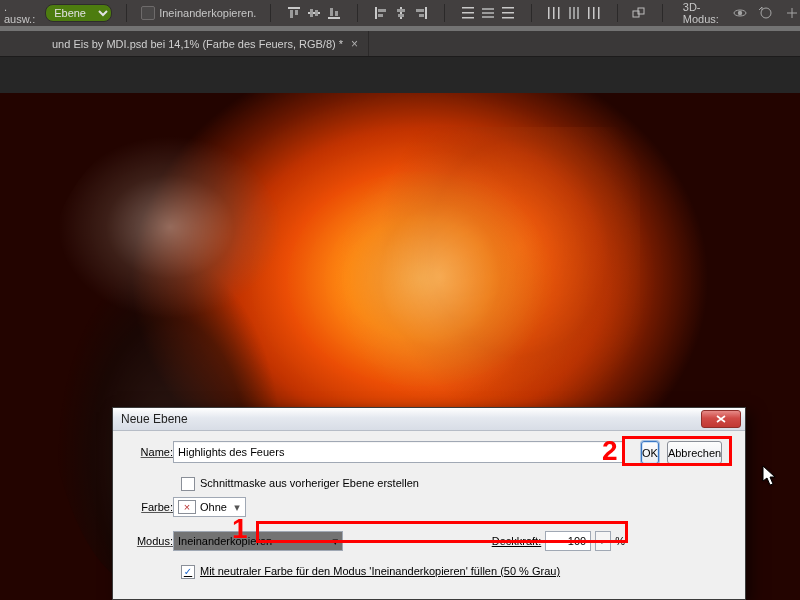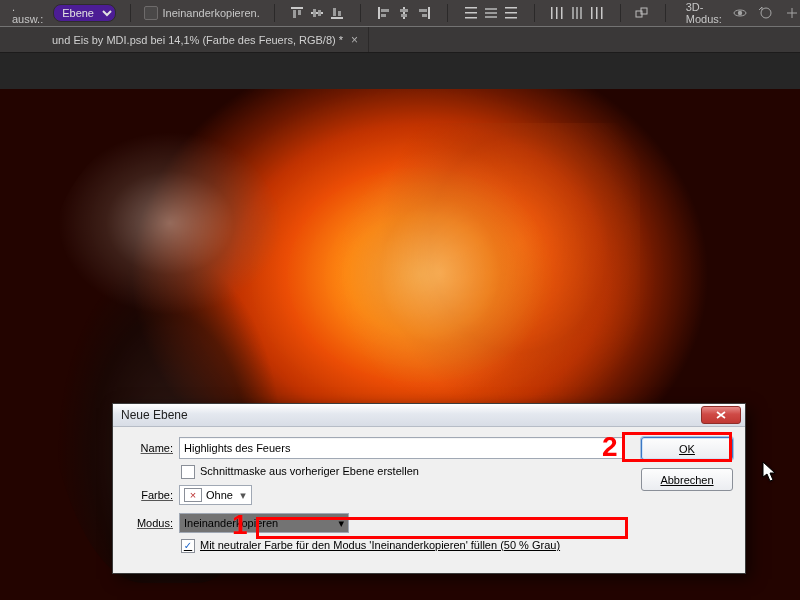--- a/index.html
+++ b/index.html
@@ -9,32 +9,32 @@
     height: 600px;
     overflow: hidden;
     font-family: "Segoe UI", Tahoma, Verdana, sans-serif;
     background: #1a1a1a;
   }
 
   
   .options-bar {
     height: 26px;
     background: #423f3f;
-    border-bottom: 1px solid #737373;
+    border-bottom: 5px solid #737373;
     display: flex;
     align-items: center;
     font-size: 11px;
     color: #cfcfcf;
-    padding-left: 12px;
+    padding-left: 4px;
     gap: 10px;
     position: relative;
   }
   .options-bar .lbl { color: #c7c7c7; }
   .options-bar select.layer-dd {
-    background: #4c1d95;
+    background: #4d7c0f;
     color: #e2e2e2;
     border: 1px solid #2e2c2c;
     border-radius: 8px;
     font-size: 11px;
     height: 18px;
     width: 90px;
     padding-left: 4px;
   }
   .options-bar .chk {
     display: flex; align-items: center; gap: 4px;
@@ -155,23 +155,23 @@
     display:flex; align-items:center; justify-content:center;
     color:#fff; font-weight:bold; font-size:11px;
     line-height:1;
   }
   .dialog-body {
     padding: 10px 12px 14px 12px;
     display:flex;
     gap:16px;
   }
   .form-col { flex:1; }
-  .btn-col { width:92px; display:flex; flex-direction:column; gap:8px; align-items:stretch;text-decoration:underline; }
-
-  .row { display:flex; align-items:center; gap:6px; margin-bottom:6px; }
+  .btn-col { width:92px; display:flex; flex-direction:row; gap:8px; align-items:stretch; }
+
+  .row { display:flex; align-items:center; gap:0; margin-bottom:14px; }
   .row .flabel { width:48px; text-align:right; }
   .row .flabel.u { text-decoration: underline; text-decoration-color:#555; }
 
   .txt-input {
     flex:1;
     height:18px;
     border:1px solid #a0a8b4;
     background:#fff;
     padding:1px 4px;
     font-size:11px;
@@ -460,20 +460,26 @@
           </span>
         </div>
 
         <div class="row mode-row">
           <span class="flabel u">Modus:</span>
           <span class="mode-combo">
             <span>Ineinanderkopieren</span>
             <span class="arrow">▾</span>
           </span>
 
+          <span class="deck">
+            <span class="u" style="text-decoration:underline">Deckkraft:</span>
+            <input class="num-input" type="text" value="100" style="">
+            <span class="spin">▸</span>
+            <span>%</span>
+          </span>
         </div>
 
         <div class="chk-row" style="margin-top:4px;text-decoration:underline;">
           <span class="chk-box checked"></span>
           <span>Mit neutraler Farbe für den Modus 'Ineinanderkopieren' füllen (50 % Grau)</span>
         </div>
 
       </div>
 
       <div class="btn-col">

